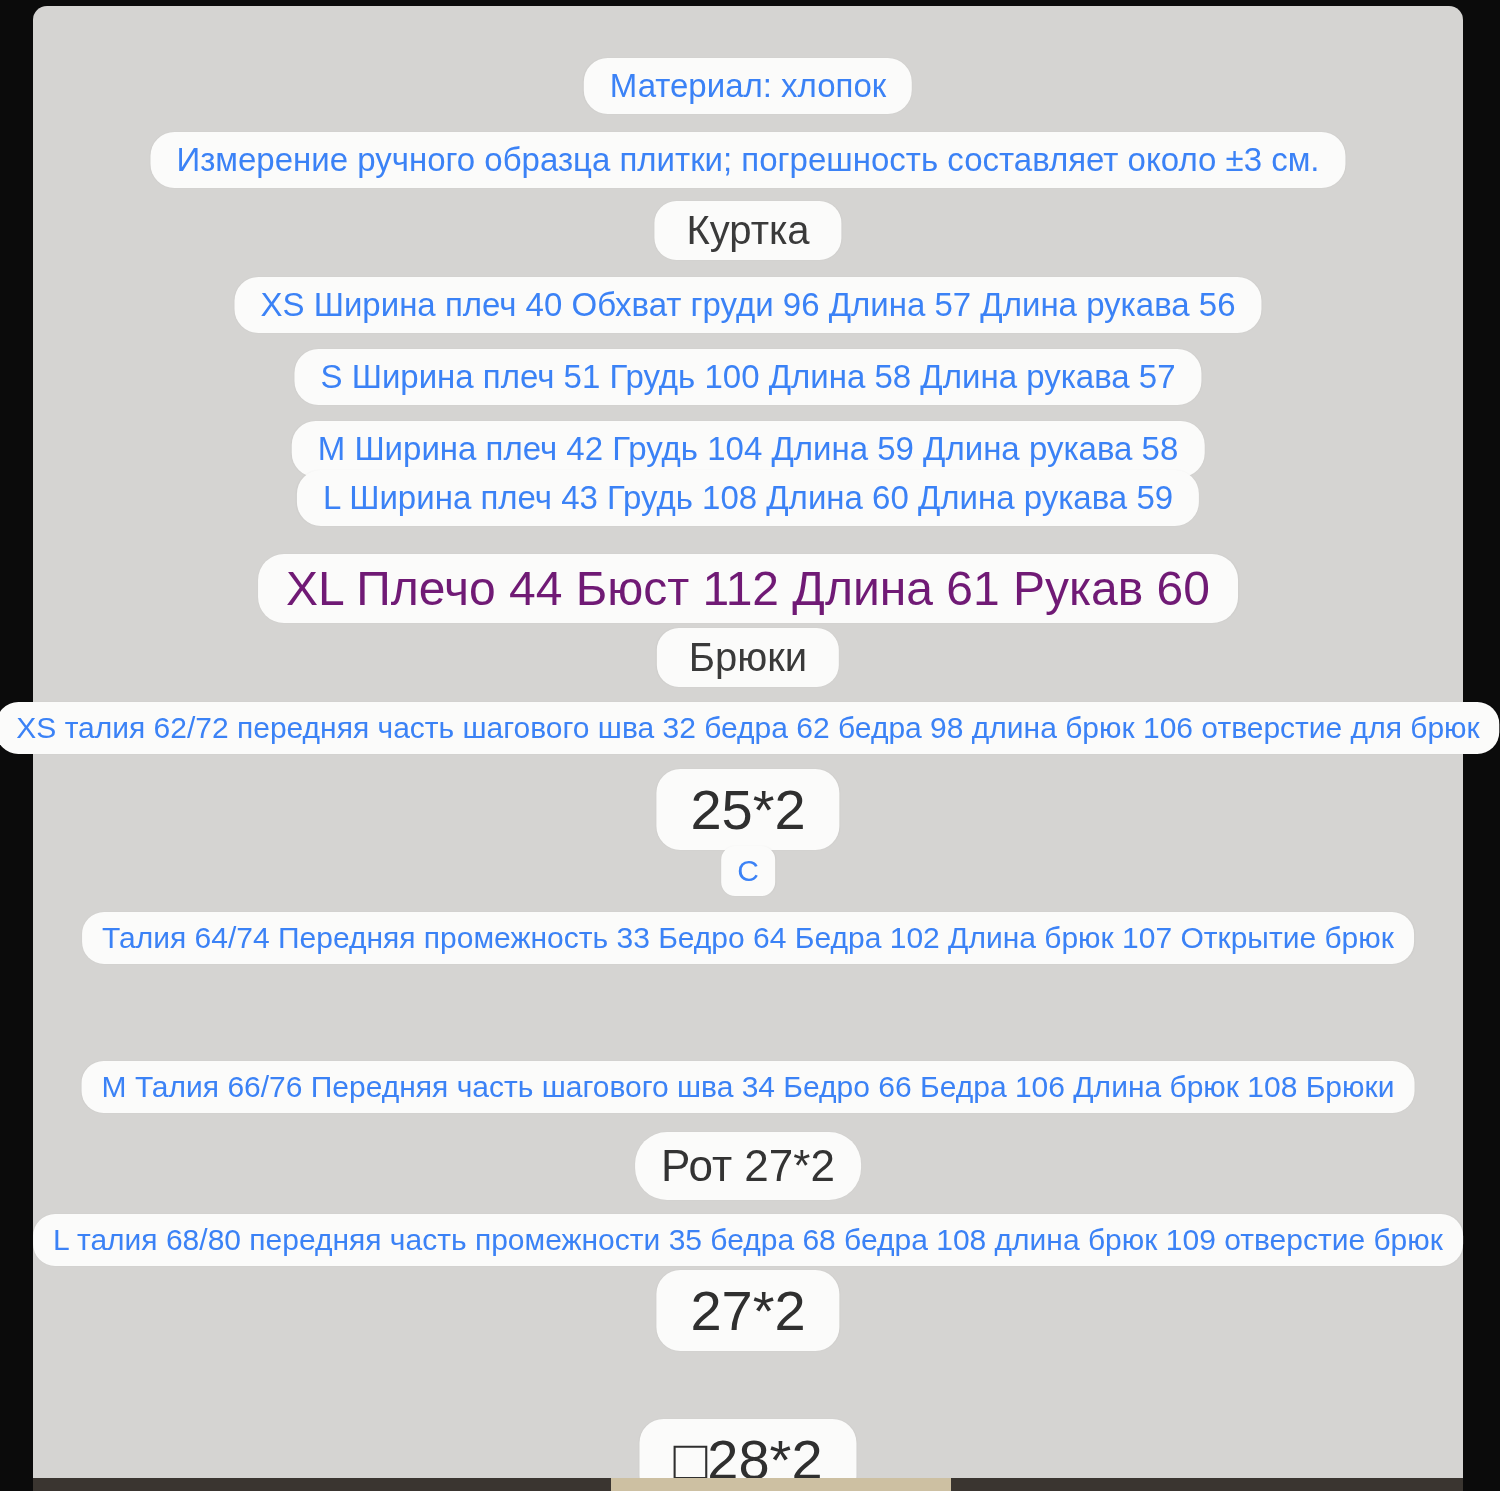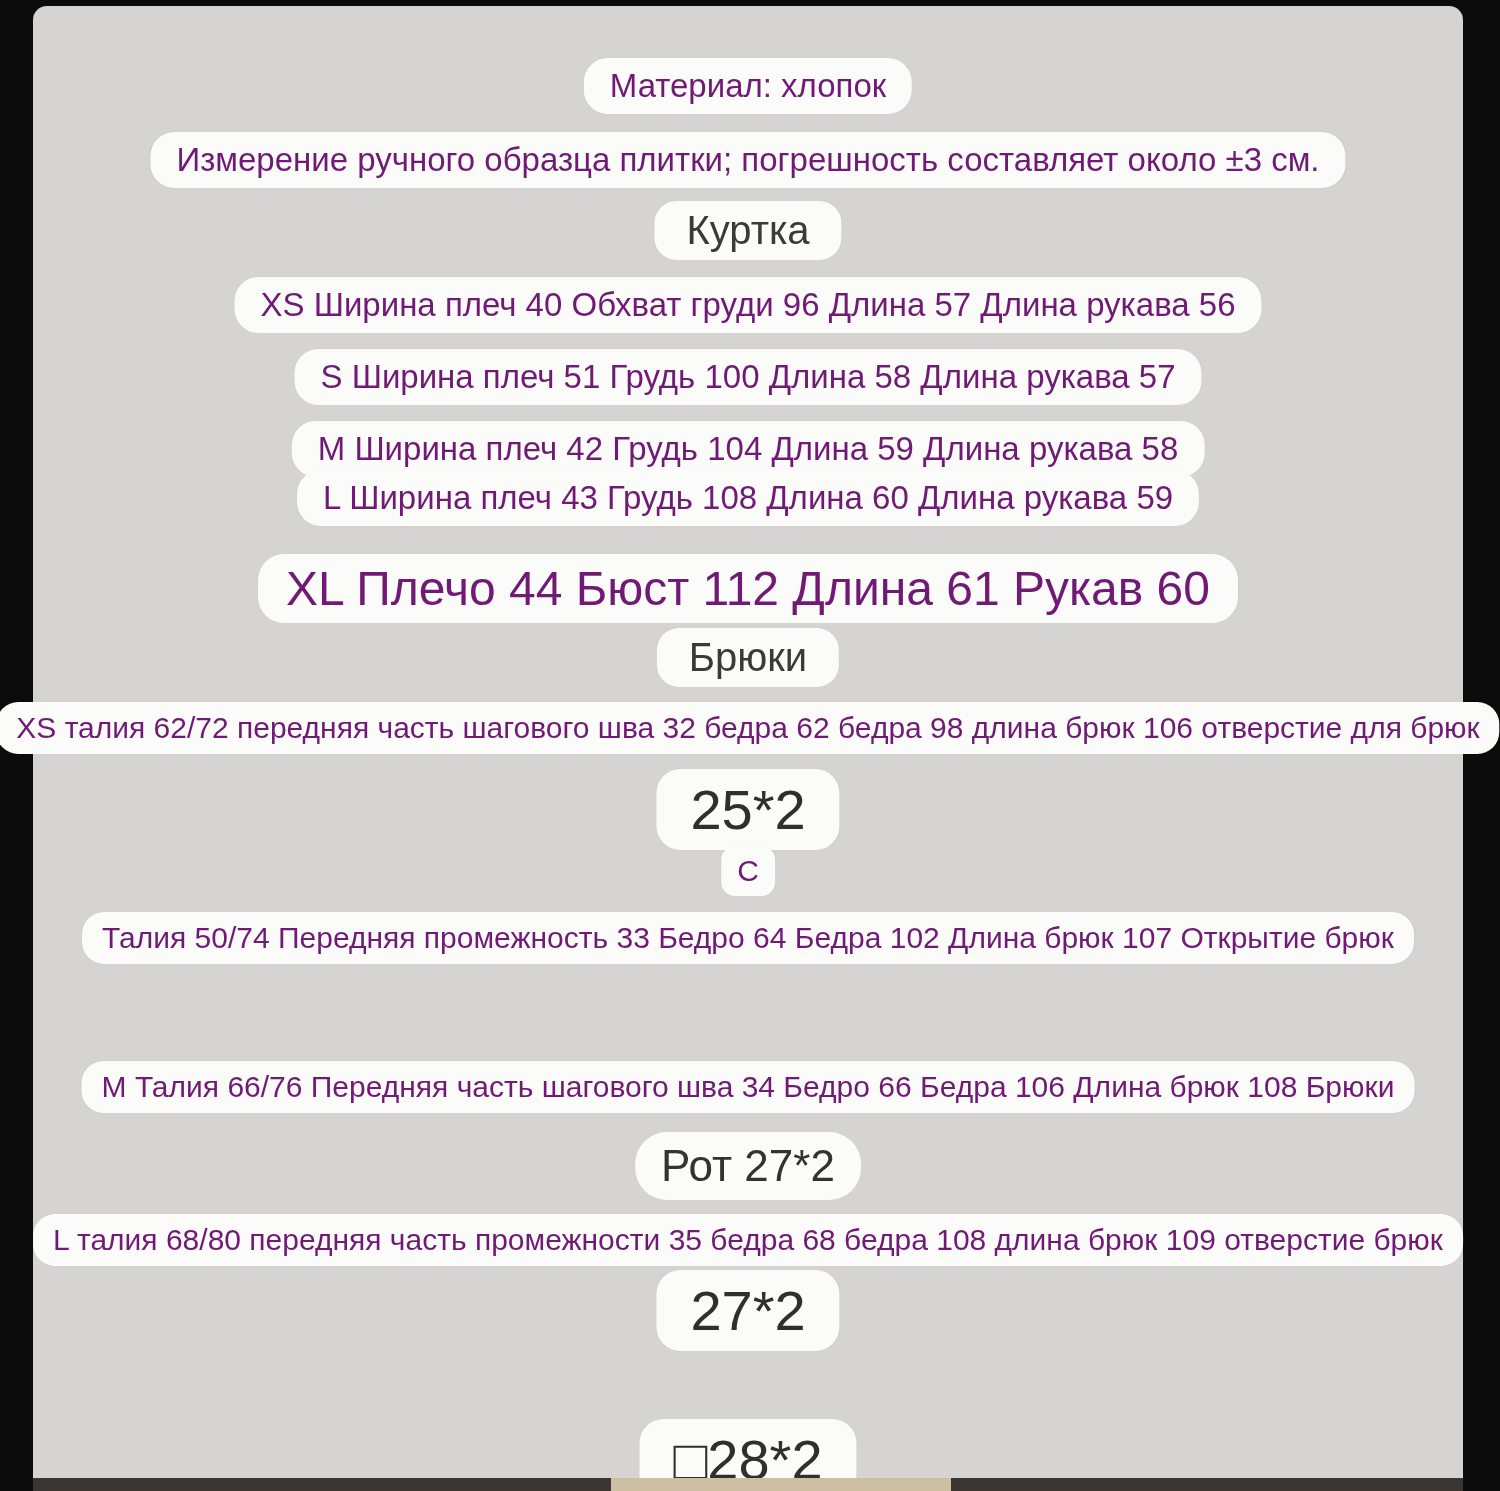--- a/index.html
+++ b/index.html
@@ -14,21 +14,21 @@
     position:absolute;
     left:33px;top:6px;right:37px;bottom:0;
     background:#d5d4d2;
     border-radius:14px 14px 0 0;
   }
   .pill{
     position:absolute;
     left:50%;
     transform:translateX(-50%);
     background:#fbfbfa;
-    color:#701a75;
+    color:#3b82f6;
     white-space:nowrap;
     text-align:center;
     box-shadow:0 0 2px rgba(0,0,0,0.04);
   }
   .normal{
     font-size:33px;
     padding:9px 26px;
     border-radius:24px;
   }
   .wide{
@@ -89,21 +89,21 @@
     <div class="pill title" style="top:195px">Куртка</div>
     <div class="pill normal" style="top:271px">XS Ширина плеч 40 Обхват груди 96 Длина 57 Длина рукава 56</div>
     <div class="pill normal" style="top:343px">S Ширина плеч 51 Грудь 100 Длина 58 Длина рукава 57</div>
     <div class="pill normal" style="top:415px">M Ширина плеч 42 Грудь 104 Длина 59 Длина рукава 58</div>
     <div class="pill normal" style="top:464px">L Ширина плеч 43 Грудь 108 Длина 60 Длина рукава 59</div>
     <div class="pill xlarge" style="top:548px">XL Плечо 44 Бюст 112 Длина 61 Рукав 60</div>
     <div class="pill title" style="top:622px">Брюки</div>
     <div class="pill wide" style="top:696px">XS талия 62/72 передняя часть шагового шва 32 бедра 62 бедра 98 длина брюк 106 отверстие для брюк</div>
     <div class="pill number" style="top:763px">25*2</div>
     <div class="pill small" style="top:840px">С</div>
-    <div class="pill wide" style="top:906px">Талия 50/74 Передняя промежность 33 Бедро 64 Бедра 102 Длина брюк 107 Открытие брюк</div>
+    <div class="pill wide" style="top:906px">Талия 64/74 Передняя промежность 33 Бедро 64 Бедра 102 Длина брюк 107 Открытие брюк</div>
     <div class="pill wide" style="top:1055px">M Талия 66/76 Передняя часть шагового шва 34 Бедро 66 Бедра 106 Длина брюк 108 Брюки</div>
     <div class="pill mednum" style="top:1126px">Рот 27*2</div>
     <div class="pill wide" style="top:1208px">L талия 68/80 передняя часть промежности 35 бедра 68 бедра 108 длина брюк 109 отверстие брюк</div>
     <div class="pill number" style="top:1264px">27*2</div>
     <div class="pill number" style="top:1413px">□28*2</div>
 
     <div class="bottom-strip">
       <div class="bottom-strip-tan"></div>
     </div>
   </div>

